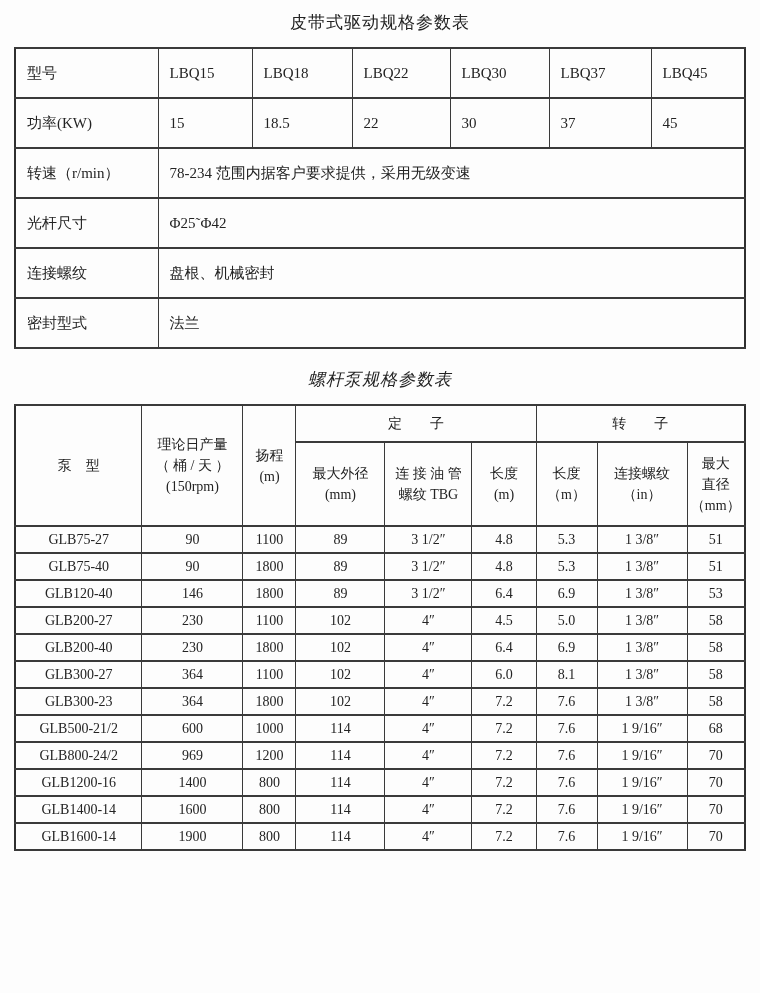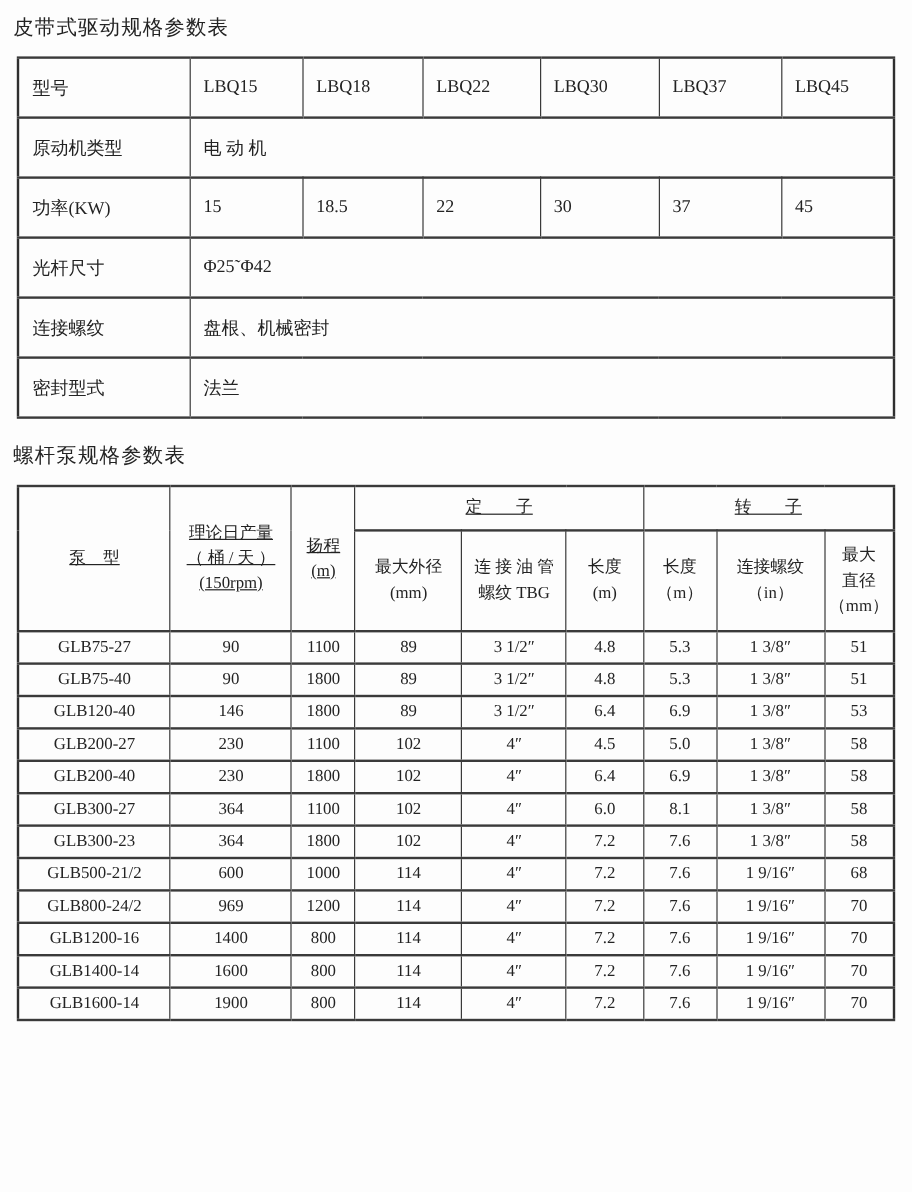--- a/index.html
+++ b/index.html
@@ -9,29 +9,28 @@
   body {
     width: 760px;
     height: 993px;
     background: #fdfdfd;
     overflow: hidden;
     font-family: "Liberation Serif", "DejaVu Serif", serif;
     color: #232323;
   }
   .doc-title {
     margin: 0;
-    text-align: left;
+    text-align: center;
     font-size: 17px;
     font-weight: normal;
     letter-spacing: 1px;
     line-height: 22px;
-    padding-left: 11px;
   }
   #belt-title { padding-top: 12px; }
-  #pump-title { padding-top: 20px; }
+  #pump-title { padding-top: 20px; font-style: italic; }
 
   table {
     border-collapse: collapse;
     table-layout: fixed;
     margin: 13px auto 0 auto;
     width: 730px;
     border: 2px solid #2f2f2f;
   }
   td, th {
     border-left: 1px solid #3a3a3a;
@@ -52,21 +51,21 @@
   #belt-table .head-row td { height: 42px; }
   #belt-table tbody tr { height: 50px; }
 
   
   #pump-table th, #pump-table td {
     font-size: 14px;
     text-align: center;
     padding: 1px 2px;
   }
   #pump-table th { white-space: pre-line; line-height: 21px; }
-  #pump-table .group-row th { height: 33px; text-decoration: underline; }
+  #pump-table .group-row th { height: 33px; }
   #pump-table .sub-row th { height: 80px; }
   #pump-table tbody tr { height: 27px; }
 </style>
 </head>
 <body>
 
 <h1 class="doc-title" id="belt-title">皮带式驱动规格参数表</h1>
 
 <table id="belt-table">
   <colgroup>
@@ -84,31 +83,31 @@
       <td>LBQ15</td>
       <td>LBQ18</td>
       <td>LBQ22</td>
       <td>LBQ30</td>
       <td>LBQ37</td>
       <td>LBQ45</td>
     </tr>
   </tbody>
   <tbody>
       <tr>
-        <td>原动机类型</td>
-        <td colspan="6">电 动 机</td>
-      </tr>
-      <tr>
         <td>功率(KW)</td>
         <td>15</td>
         <td>18.5</td>
         <td>22</td>
         <td>30</td>
         <td>37</td>
         <td>45</td>
+      </tr>
+      <tr>
+        <td>转速（r/min）</td>
+        <td colspan="6">78-234 范围内据客户要求提供，采用无级变速</td>
       </tr>
       <tr>
         <td>光杆尺寸</td>
         <td colspan="6">Φ25˜Φ42</td>
       </tr>
       <tr>
         <td>连接螺纹</td>
         <td colspan="6">盘根、机械密封</td>
       </tr>
       <tr>

